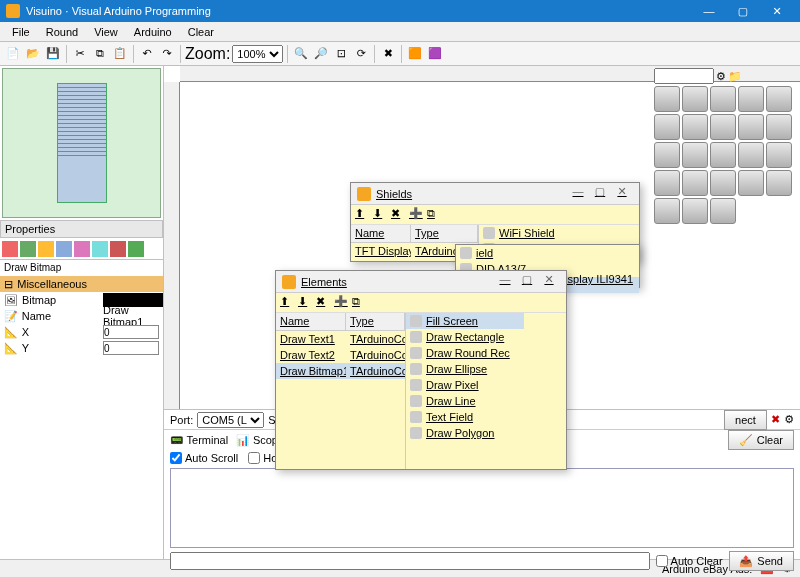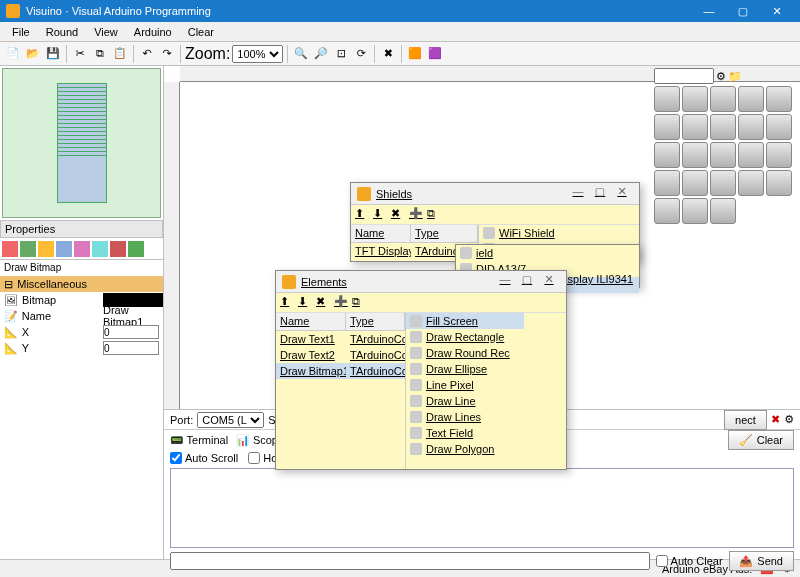--- a/index.html
+++ b/index.html
@@ -369,32 +369,28 @@
           <div class="tree-item">
             <div class="tic"></div>
             <span>Draw Round Rec</span>
           </div>
           <div class="tree-item">
             <div class="tic"></div>
             <span>Draw Ellipse</span>
           </div>
           <div class="tree-item">
             <div class="tic"></div>
-            <span>Line Pixel</span>
+            <span>Draw Pixel</span>
           </div>
           <div class="tree-item">
             <div class="tic"></div>
             <span>Draw Line</span>
           </div>
           <div class="tree-item">
             <div class="tic"></div>
-            <span>Draw Lines</span>
-          </div>
-          <div class="tree-item">
-            <div class="tic"></div>
             <span>Text Field</span>
           </div>
           <div class="tree-item">
             <div class="tic"></div>
             <span>Draw Polygon</span>
           </div>
         </div>
     </div>
   </div>
 </div>

